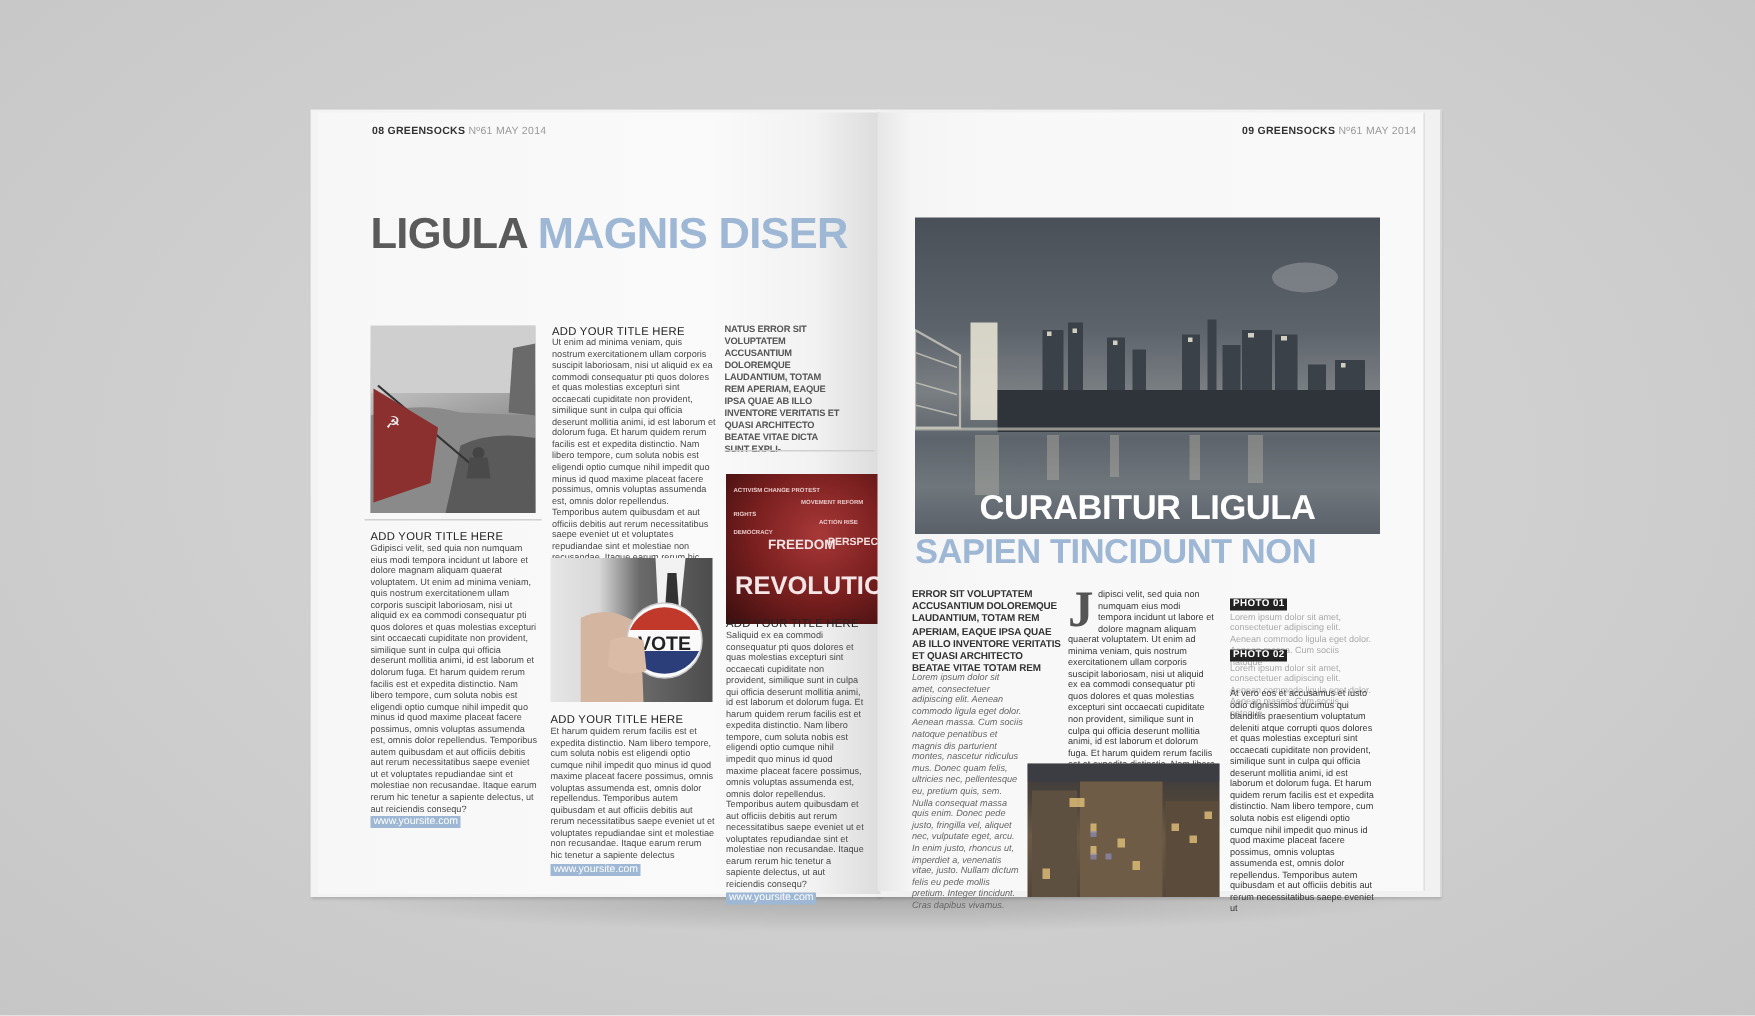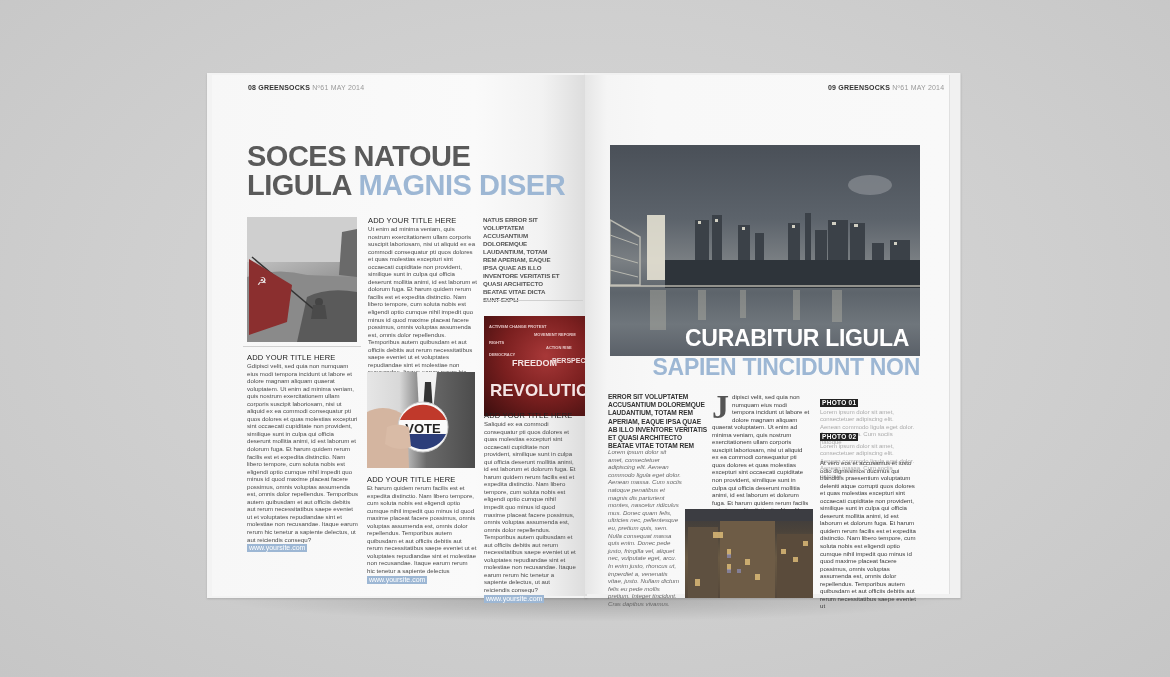--- a/index.html
+++ b/index.html
@@ -31,41 +31,40 @@
   .photo { position:absolute; overflow:hidden; }
   .ph-title { position:absolute; font-weight:normal; font-size:7.5px; color:#222; letter-spacing:0.2px; }
   .body-text { position:absolute; font-size:6.1px; line-height:7.55px; color:#4a4a4a; text-align:left; }
   .url { display:inline-block; background:#9db7d4; color:#fff; font-size:7px; padding:0 2px; line-height:8px; margin-top:1px; }
   .divider { position:absolute; height:1px; background:#d0d0d0; }
   .lead-caps { position:absolute; font-size:6.6px; line-height:8.2px; font-weight:bold; color:#333; letter-spacing:-0.1px; }
   .italic-text { position:absolute; font-size:6.1px; line-height:7.6px; color:#666; font-style:italic; }
   .dropcap { float:left; font-size:34px; line-height:26px; font-weight:bold; color:#555; margin:1px 3px 0 0; font-family:"Liberation Serif", serif; }
   .badge { display:inline-block; background:#222; color:#fff; font-weight:bold; font-size:6.5px; line-height:8px; padding:0 2px; letter-spacing:0.3px; }
   .cap-text { font-size:6px; line-height:7.4px; color:#aaa; }
-  .overlay-title { position:absolute; left:610px; top:326px; width:310px; text-align:center; color:#fff; font-weight:bold; font-size:23px; line-height:25px; letter-spacing:-0.3px;padding-left:32px; }
-  .sub-title { position:absolute; left:610px; top:355px; width:310px; text-align:right; color:#9db7d4; font-weight:bold; font-size:23px; line-height:25px; letter-spacing:-0.3px; }
+  .overlay-title { position:absolute; left:610px; top:326px; width:310px; text-align:center; color:#fff; font-weight:bold; font-size:23px; line-height:25px; letter-spacing:-0.3px; }
+  .sub-title { position:absolute; left:610px; top:355px; width:310px; text-align:left; color:#9db7d4; font-weight:bold; font-size:23px; line-height:25px; letter-spacing:-0.3px; }
 </style>
 </head>
 <body>
 
 <div class="spread">
   <div class="shadow"></div>
   <div class="page-stack-left"></div>
   <div class="page-stack-right"></div>
 
   <div class="page-left"></div>
 
   <div class="folio" style="left:248px; top:84px;">
     <b>08</b>
     <b>GREENSOCKS</b>
     <span>Nº61 MAY 2014</span>
   </div>
 
   <div class="headline">
-    <div>SOCES NATOUE</div>
     <div>
       <span>LIGULA</span>
       <span class="accent">MAGNIS DISER</span>
     </div>
   </div>
 
   <div class="photo" style="left:247px; top:217px; width:110px; height:125px; background:linear-gradient(160deg,#d8d8d8 0%,#bdbdbd 30%,#9a9a9a 55%,#6e6e6e 80%,#4a4a4a 100%);">
     <svg width="110" height="125" viewBox="0 0 110 125">
       <rect x="0" y="0" width="110" height="45" fill="#cfcfcf"></rect>
       <path d="M0 60 Q30 50 60 58 L110 60 L110 125 L0 125 Z" fill="#8a8a8a"></path>
@@ -104,21 +103,21 @@
     </svg>
   </div>
 
   <div class="divider" style="left:243px; top:346px; width:118px;"></div>
   <div class="ph-title" style="left:247px; top:353px;">ADD YOUR TITLE HERE</div>
   <div class="body-text" style="left:247px; top:362px; width:112px;">
     <span>Gdipisci velit, sed quia non numquam eius modi tempora incidunt ut labore et dolore magnam aliquam quaerat voluptatem. Ut enim ad minima veniam, quis nostrum exercitationem ullam corporis suscipit laboriosam, nisi ut aliquid ex ea commodi consequatur pti quos dolores et quas molestias excepturi sint occaecati cupiditate non provident, similique sunt in culpa qui officia deserunt mollitia animi, id est laborum et dolorum fuga. Et harum quidem rerum facilis est et expedita distinctio. Nam libero tempore, cum soluta nobis est eligendi optio cumque nihil impedit quo minus id quod maxime placeat facere possimus, omnis voluptas assumenda est, omnis dolor repellendus. Temporibus autem quibusdam et aut officiis debitis aut rerum necessitatibus saepe eveniet ut et voluptates repudiandae sint et molestiae non recusandae. Itaque earum rerum hic tenetur a sapiente delectus, ut aut reiciendis consequ?</span><br>
     <span class="url">www.yoursite.com</span>
   </div>
 
-  <div class="photo" style="left:367px; top:372px; width:108px; height:96px; background:linear-gradient(90deg,#e6e6e6 0%,#d8d8d8 30%,#6a6a6a 55%,#4c4c4c 100%);">
+  <div class="photo" style="left:367px; top:372px; width:88px; height:96px; background:linear-gradient(90deg,#e6e6e6 0%,#d8d8d8 30%,#6a6a6a 55%,#4c4c4c 100%);padding-left:20px;">
     <svg width="108" height="96" viewBox="0 0 108 96">
       <path d="M50 0 L70 0 L66 40 L58 50 L52 40 Z" fill="#f2f2f2"></path>
       <path d="M58 10 L64 10 L66 40 L60 50 L56 40 Z" fill="#333"></path>
       <path d="M0 40 Q20 30 40 45 L42 96 L0 96 Z" fill="#d4b5a0"></path>
       <circle cx="56" cy="55" r="25" fill="#fafafa" stroke="#ccc" stroke-width="1"></circle>
       <path d="M33 48 A25 25 0 0 1 79 48 Z" fill="#c0392b"></path>
       <path d="M33 62 A25 25 0 0 0 79 62 Z" fill="#2c3e7a"></path>
       <text x="56" y="61" text-anchor="middle" font-size="13" font-weight="bold" fill="#222" font-family="Liberation Sans, sans-serif">VOTE</text>
       <path d="M20 55 Q30 50 42 55 L44 75 Q30 80 18 72 Z" fill="#d9bba6"></path>
     </svg>

